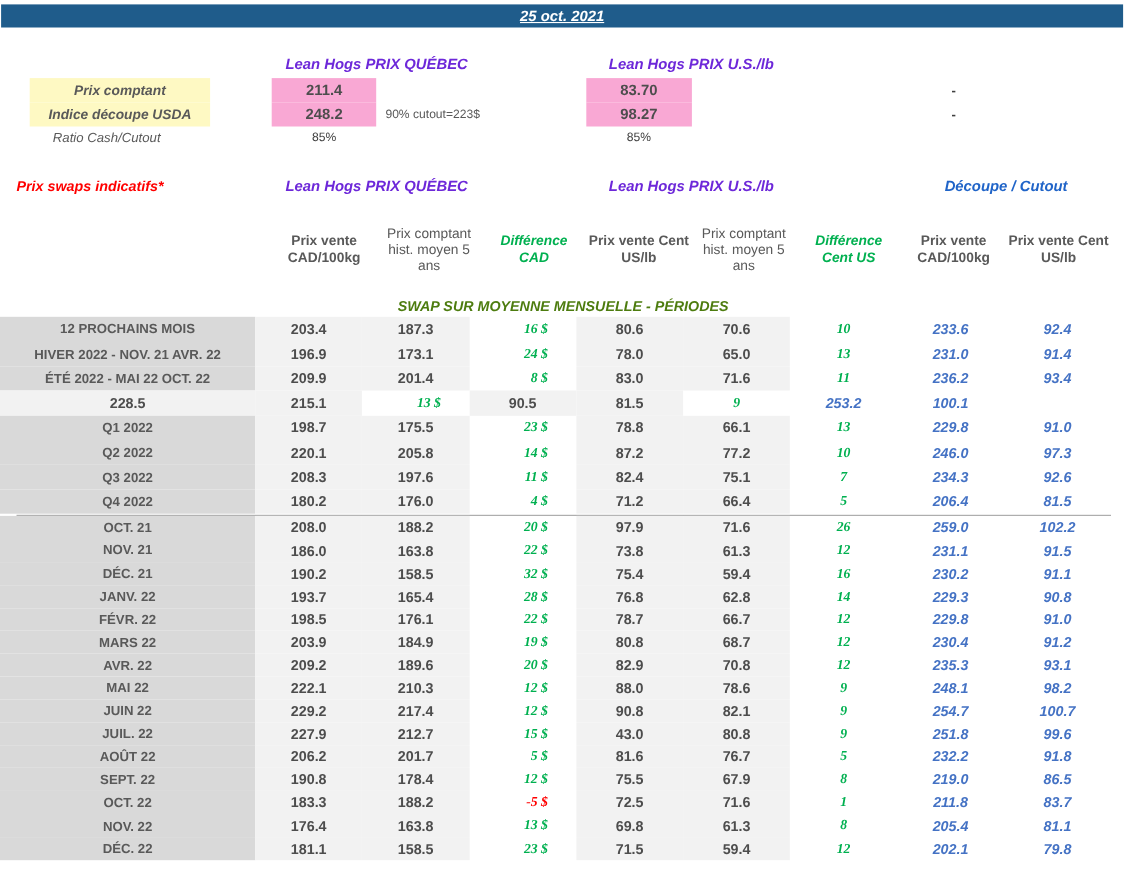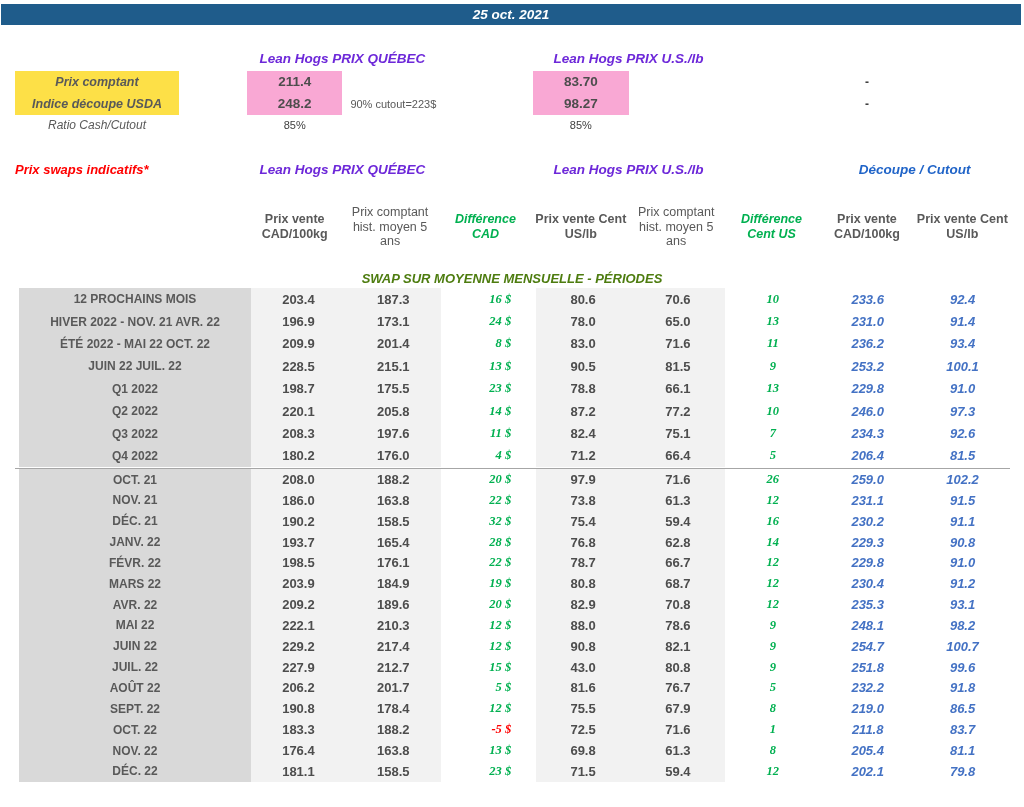--- a/index.html
+++ b/index.html
@@ -1,33 +1,33 @@
 <!DOCTYPE html>
 <html><head>
 <meta charset="utf-8">
 <style>
   * { margin:0; padding:0; box-sizing:border-box; }
   html,body { background:#fff; }
   body { font-family:"Liberation Sans", sans-serif; color:#595959; }
   .page { position:relative; width:1024px; height:807px; overflow:hidden; background:#fff; margin:0 auto; }
 
   .titlebar { margin:4px 3px 0 1px; height:21px; background:#1F5C8B; color:#fff;
-              font-style:italic; font-weight:bold; font-size:13.5px; line-height:21px; text-align:center; }
+              font-style:italic; font-weight:bold; font-size:13.5px; line-height:21px; text-align:center;text-decoration:underline; }
 
   .grid { display:grid; grid-template-columns:232px repeat(8, 1fr); padding:0 14px 0 15px; align-items:center; }
   .cell { text-align:center; }
   .span2 { grid-column:span 2; }
 
   
   .spot-heads { margin-top:24px; height:18px; }
   .group-head { font-weight:bold; font-style:italic; font-size:13.5px; color:#6d28d9; text-align:center; }
   .spot-row { height:22px; }
   .spot-row.first { margin-top:4px; }
-  .spot-lblbox { display:block; width:164px; height:22px; line-height:22px; background:#fde047;
-                 font-weight:bold; font-style:italic; font-size:12.5px; text-align:center; }
+  .spot-lblbox { display:block; width:164px; height:22px; line-height:22px; background:#fef9c3;
+                 font-weight:bold; font-style:italic; font-size:12.5px; text-align:center;margin-left:12px; }
   .spot-val { background:#f9a8d4; font-weight:bold; font-size:13.5px; height:22px; line-height:22px; color:#4d4d4d; }
   .spot-note { font-size:11px; text-align:left; padding-left:8px; white-space:nowrap; overflow:visible; color:#595959; }
   .spot-dash { font-weight:bold; font-size:12px; color:#404040; }
   .ratio-row { height:19px; }
   .ratio-lbl { font-style:italic; font-size:12px; text-align:center; width:164px; }
   .ratio-val { font-size:11px; color:#404040; }
 
   
   .swaps-head { margin-top:26px; height:18px; }
   .swaps-note { color:#FF0000; font-weight:bold; font-style:italic; font-size:13px; text-align:left; }
@@ -48,21 +48,21 @@
   .rows-monthly .drow { height:20.85px; }
   .rows-periods { margin-top:1px; }
   .lbl { background:#D9D9D9; font-weight:bold; font-size:12px; color:#595959; height:100%;
          display:flex; align-items:center; justify-content:center; white-space:nowrap; }
   .band { background:#F2F2F2; height:100%; display:flex; align-items:center; justify-content:center; }
   .num { font-weight:bold; font-size:13px; color:#4d4d4d; }
   .diff { color:#00B050; font-weight:bold; font-style:italic; font-size:12.5px;font-family:Liberation Serif, serif; }
   .dspan { display:inline-block; width:46px; text-align:right; }
   .neg { color:#FF0000; }
   .blue { color:#4472C4; font-weight:bold; font-style:italic; font-size:13px; }
-  .tablewrap { padding:0 14px 0 19px; }
+  .tablewrap { padding:0 14px 0 0; }
   .tablewrap .drow { padding:0; }
 </style>
 </head>
 <body>
 
 <div class="page">
 
   <div class="titlebar">
     <span>25 oct. 2021</span>
   </div>
@@ -169,21 +169,20 @@
     <div class="band num">209.9</div>
     <div class="band num">201.4</div>
     <div class="cell diff"><span class="dspan">8 $</span></div>
     <div class="band num">83.0</div>
     <div class="band num">71.6</div>
     <div class="cell diff">11</div>
     <div class="cell blue">236.2</div>
     <div class="cell blue">93.4</div>
   </div>
       <div class="drow">
-    <div class="lbl">JUIN 22 JUIL. 22</div>
     <div class="band num">228.5</div>
     <div class="band num">215.1</div>
     <div class="cell diff"><span class="dspan">13 $</span></div>
     <div class="band num">90.5</div>
     <div class="band num">81.5</div>
     <div class="cell diff">9</div>
     <div class="cell blue">253.2</div>
     <div class="cell blue">100.1</div>
   </div>
       <div class="drow">

